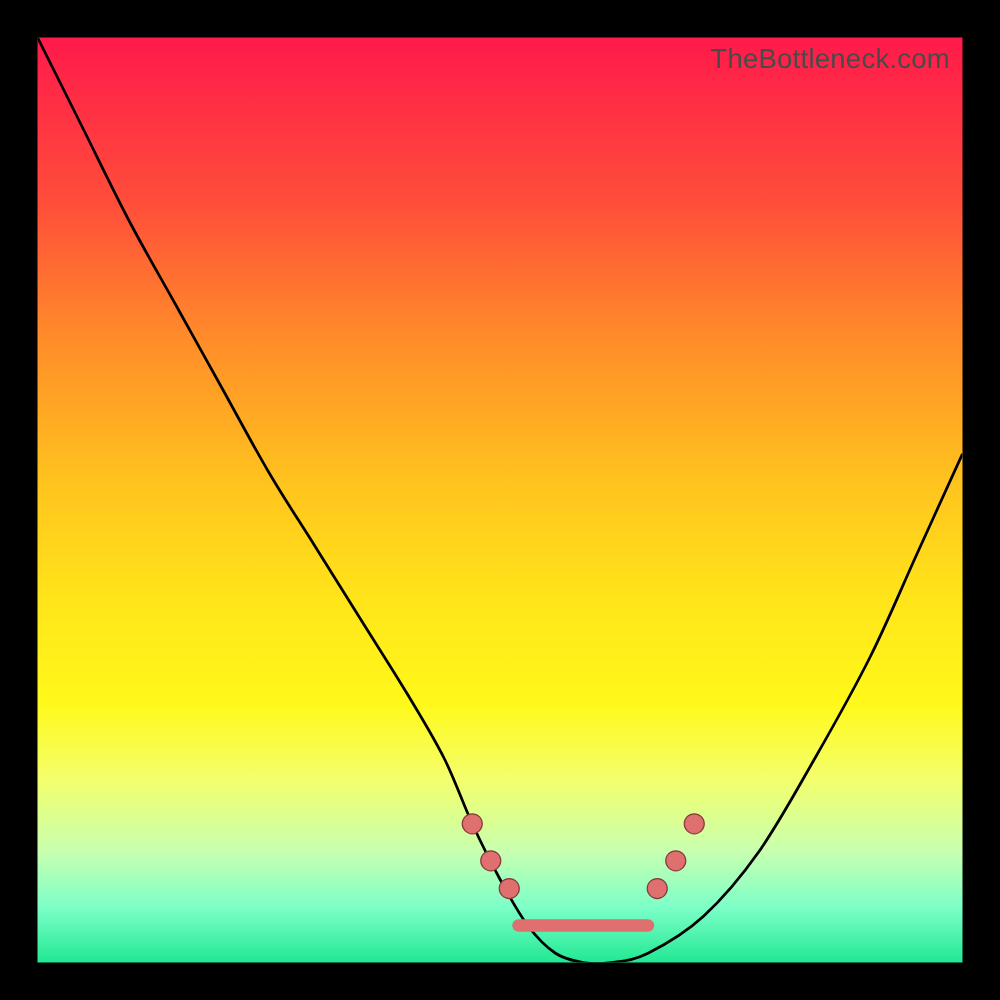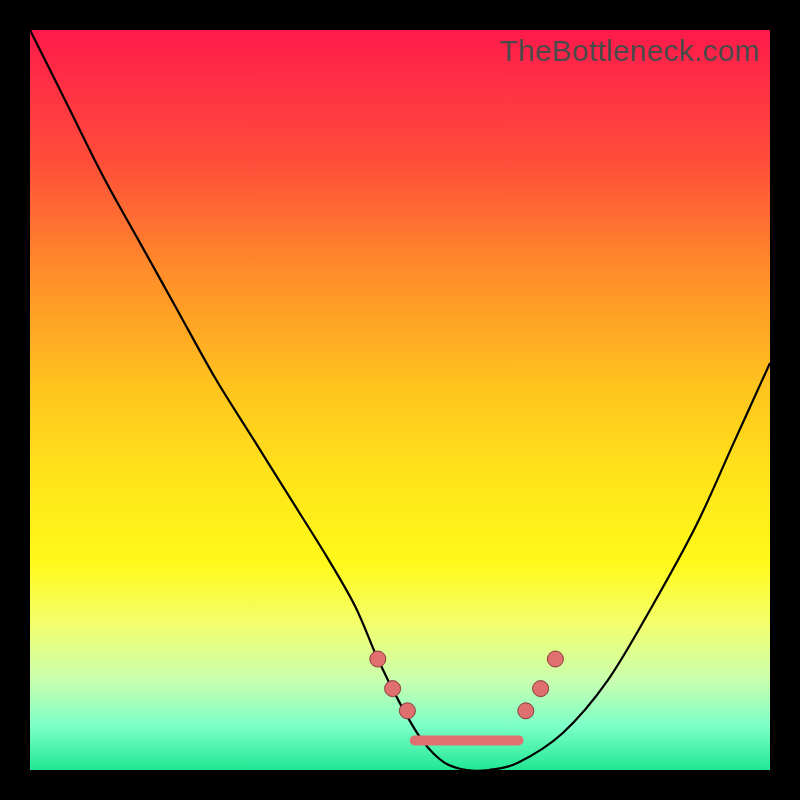--- a/index.html
+++ b/index.html
@@ -30,21 +30,21 @@
       #c8ffb0 88%,
       #7dffc8 94%,
       #21e893 100%
     );
   }
   .attribution {
     position: absolute;
     top: 4px;
     right: 10px;
     color: #4a4a4a;
-    font-size: 30px;
+    font-size: 22px;
     font-weight: 400;
     letter-spacing: 0.2px;
     user-select: none;
   }
   svg.curve {
     position: absolute;
     inset: 0;
   }
   .marker {
     fill: #e07070;

